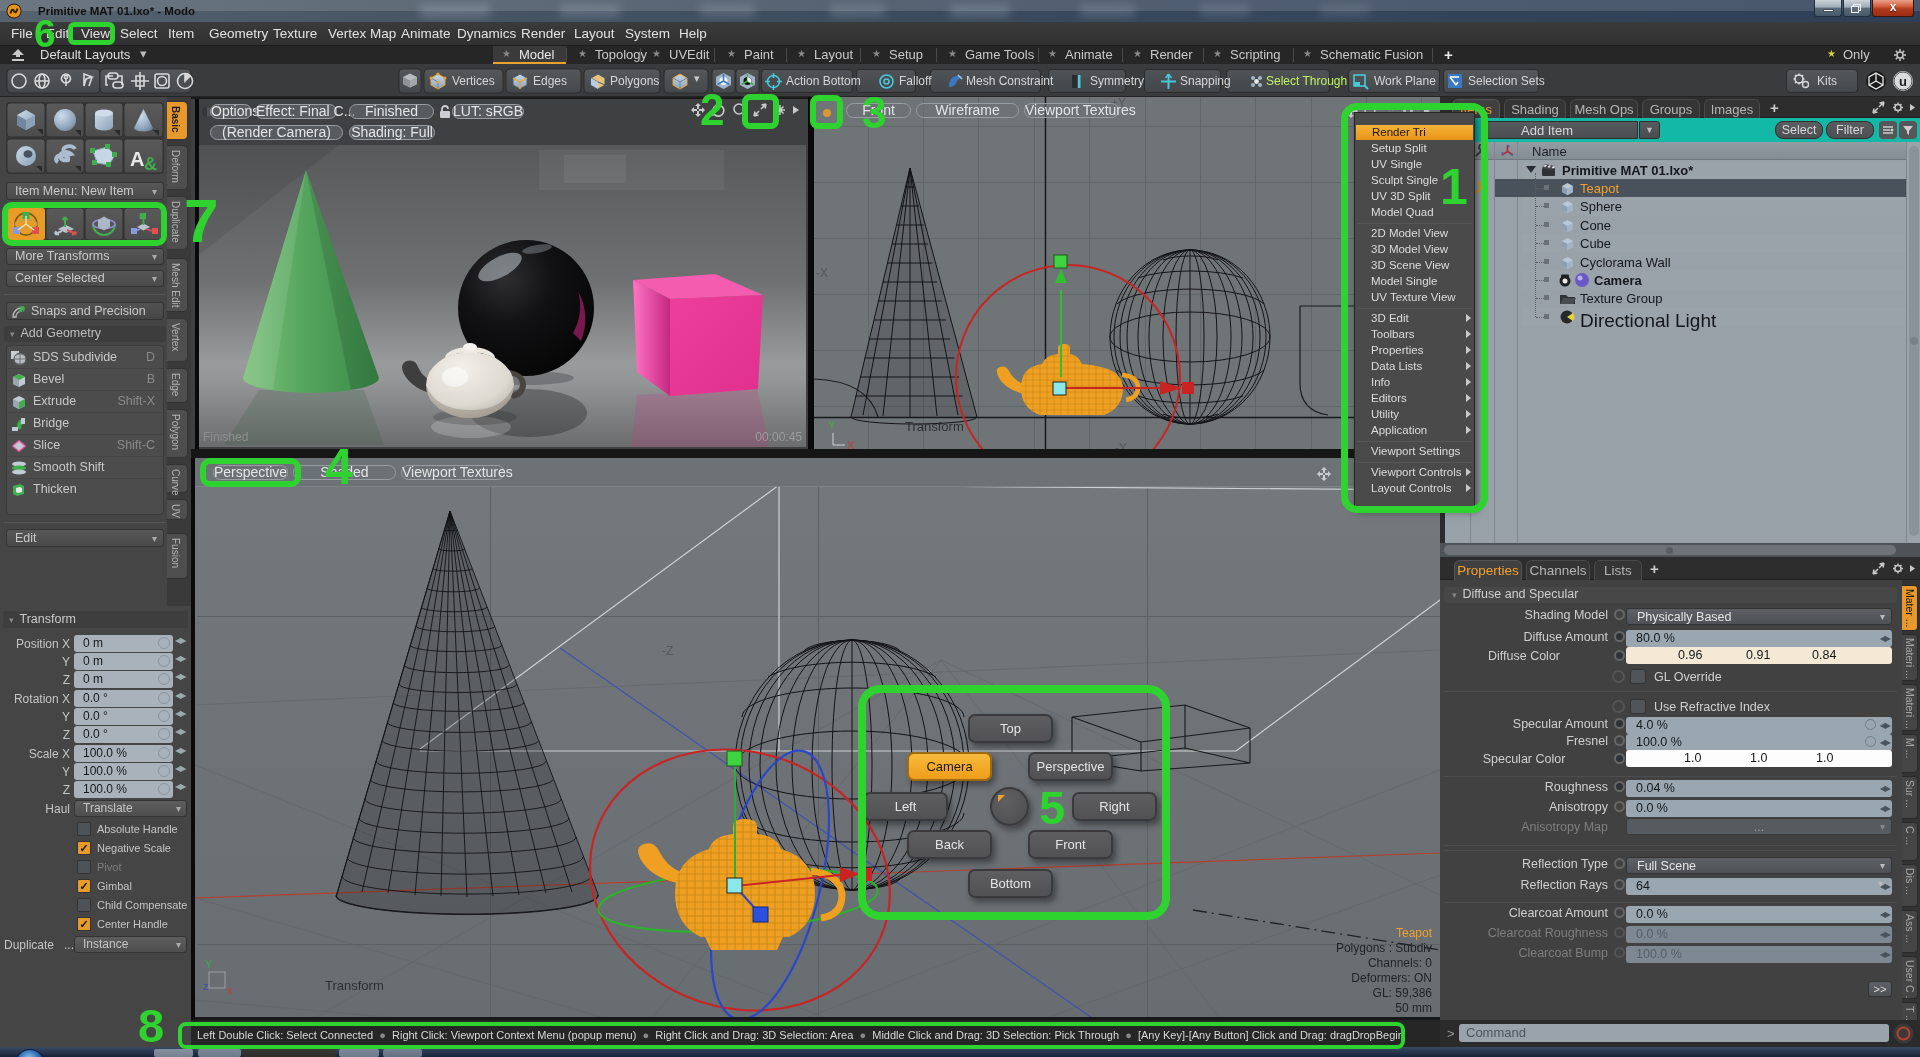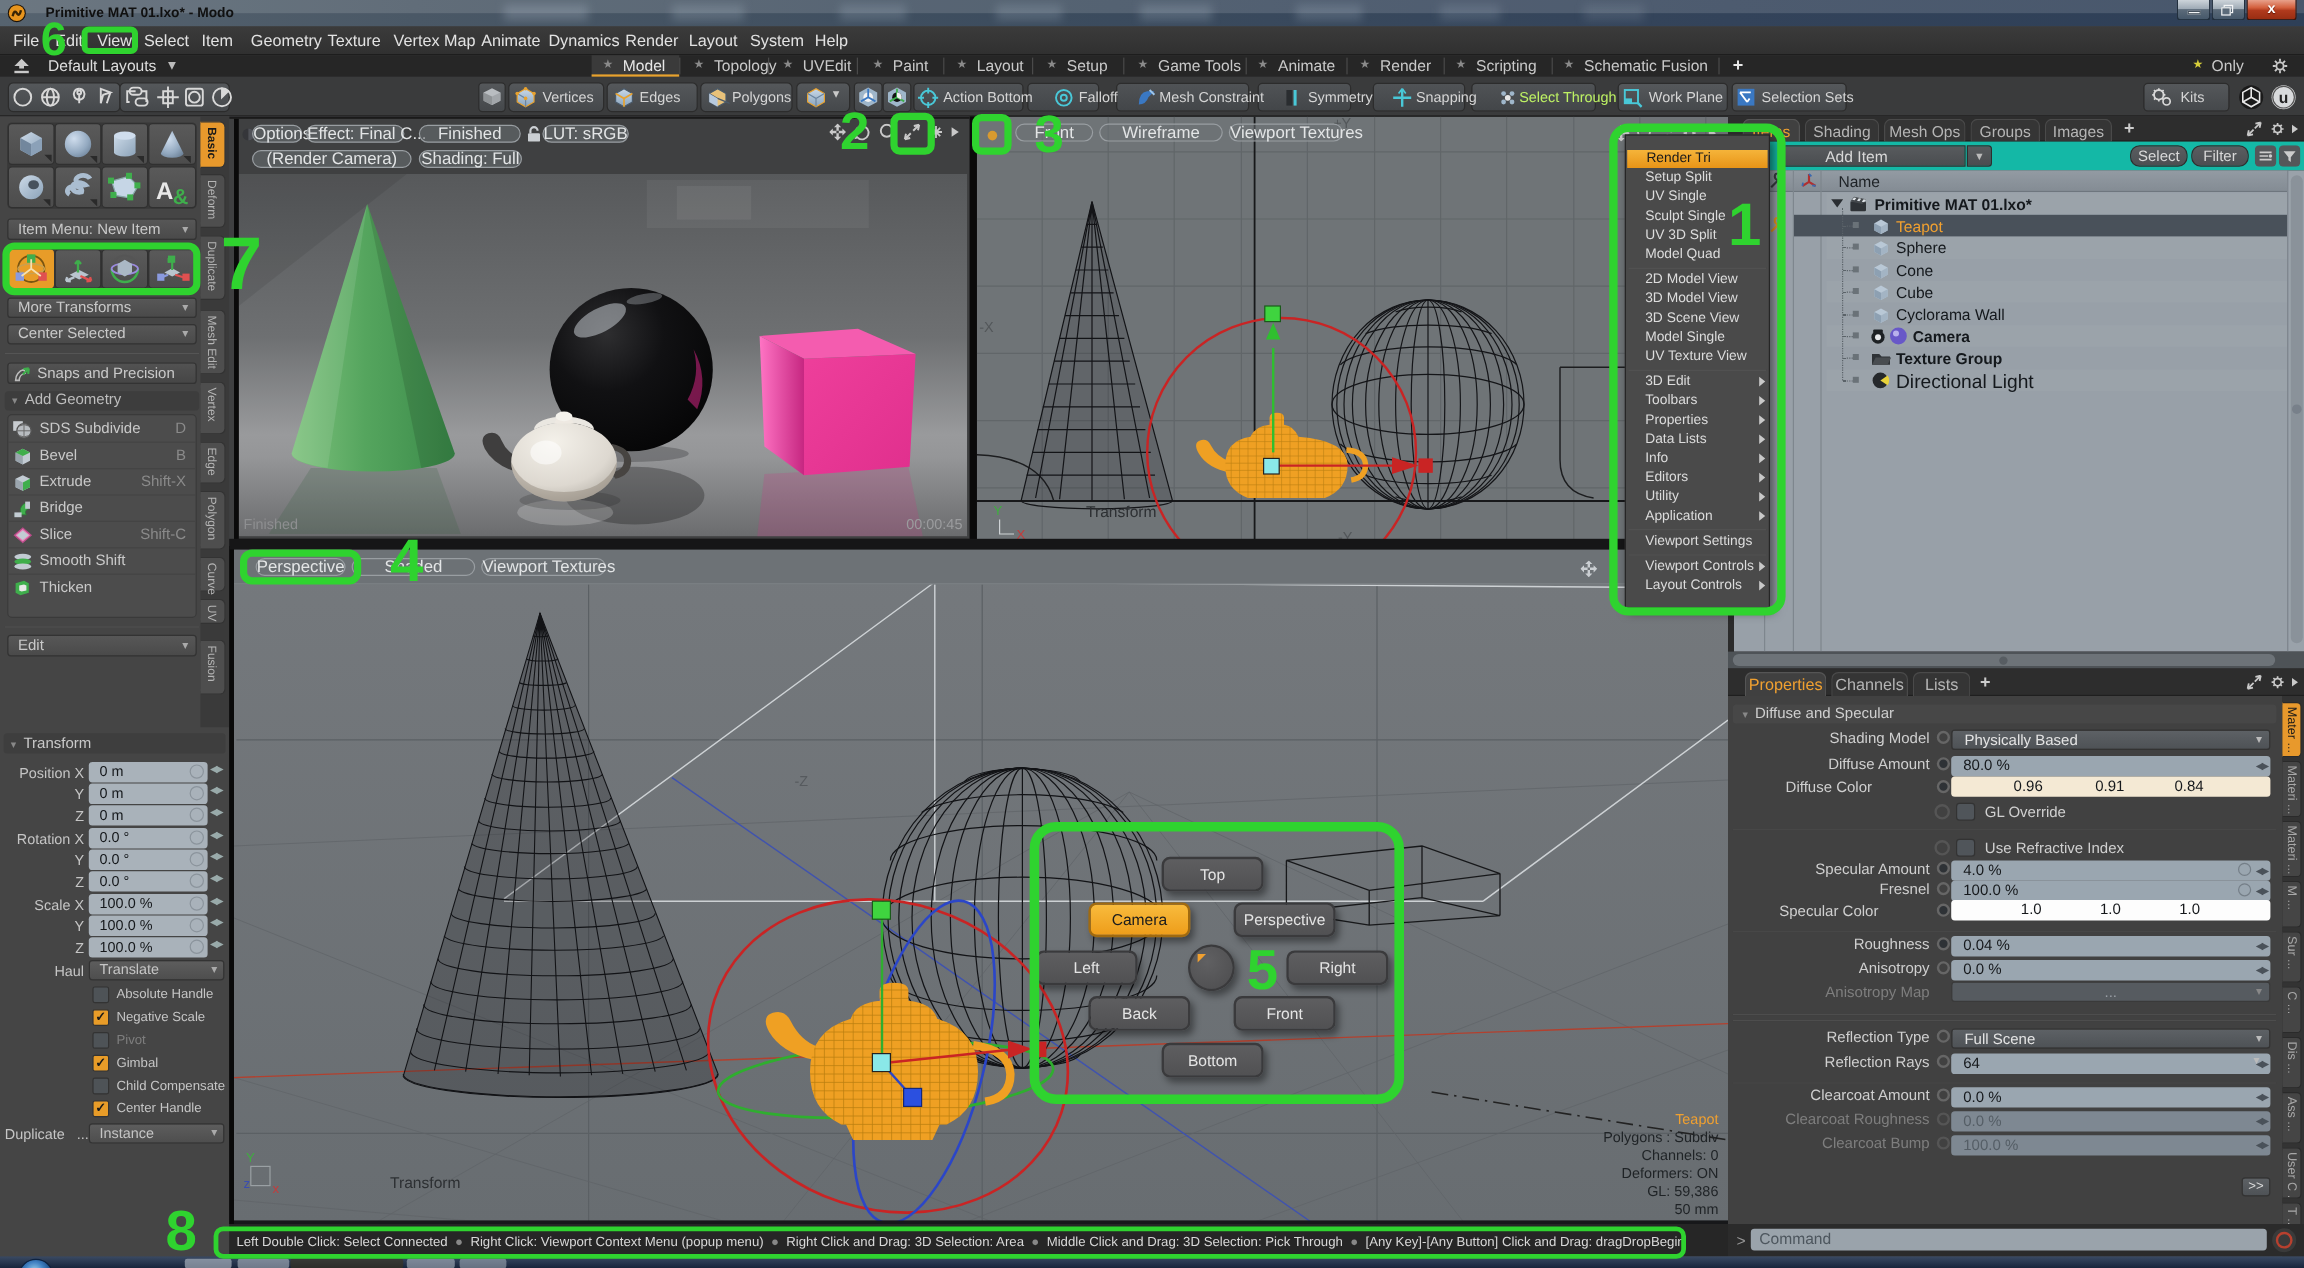--- a/index.html
+++ b/index.html
@@ -958,28 +958,28 @@
           <circle cx="24" cy="8" r="7" fill="#6858c8"></circle>
           <circle cx="22" cy="6" r="2.5" fill="#b8b0ec"></circle>
         </svg>
         <div class="abs" style="left:154px;top:130.89999999999998px;color:#14181c;font-weight:bold;font-size:13px">Camera</div>
         <div class="abs" style="left:96px;top:156.29999999999998px;width:8px;height:1px;border-top:1px dotted #5a6268"></div>
         <div class="abs" style="left:104px;top:153.29999999999998px;width:5px;height:5px;background:#6a7278"></div>
         <svg width="17" height="15" style="position:absolute;left:119px;top:149.29999999999998px">
           <path d="M1 4 h6 l2 2 h7 v7 h-15 z" fill="#2e3236"></path>
           <path d="M1 13 l3 -6 h13 l-3 6 z" fill="#484c50"></path>
         </svg>
-        <div class="abs" style="left:140px;top:149.29999999999998px;color:#14181c;font-weight:bold;font-size:13px">Texture Group</div>
+        <div class="abs" style="left:140px;top:149.29999999999998px;color:#14181c;font-weight:normal;font-size:13px">Texture Group</div>
         <div class="abs" style="left:96px;top:174.7px;width:8px;height:1px;border-top:1px dotted #5a6268"></div>
         <div class="abs" style="left:104px;top:171.7px;width:5px;height:5px;background:#6a7278"></div>
         <svg width="17" height="16" style="position:absolute;left:119px;top:166.7px">
           <circle cx="8" cy="8" r="6.5" fill="#26292c"></circle>
           <path d="M8 8 l6 -4 a7 7 0 0 1 0 8 z" fill="#e8d23a"></path>
         </svg>
-        <div class="abs" style="left:140px;top:167.7px;color:#14181c;font-weight:normal;font-size:16px">Directional Light</div>
+        <div class="abs" style="left:140px;top:167.7px;color:#14181c;font-weight:normal;font-size:19px">Directional Light</div>
         <svg width="15" height="15" style="position:absolute;left:33px;top:38.9px">
           <path d="M3 12 l6 -6 M9 6 a3 3 0 1 1 3 -3 l-1.5 1.5" stroke="#e8991e" stroke-width="1.8" fill="none"></path>
         </svg>
       </div>
  </div>
  <div class="abs" style="left:0;top:45px;width:5px;height:415px;background:#2b2b2b"></div>
 
  <div class="abs" style="left:466px;top:45px;width:14px;height:401px;background:#9aa2aa;border-left:1px solid #7e868e">
       <div class="abs" style="left:2px;top:4px;width:10px;height:390px;background:#8a929a;border-radius:5px"></div>
       <div class="abs" style="left:3px;top:195px;width:8px;height:8px;border-radius:50%;background:#78808a"></div>

